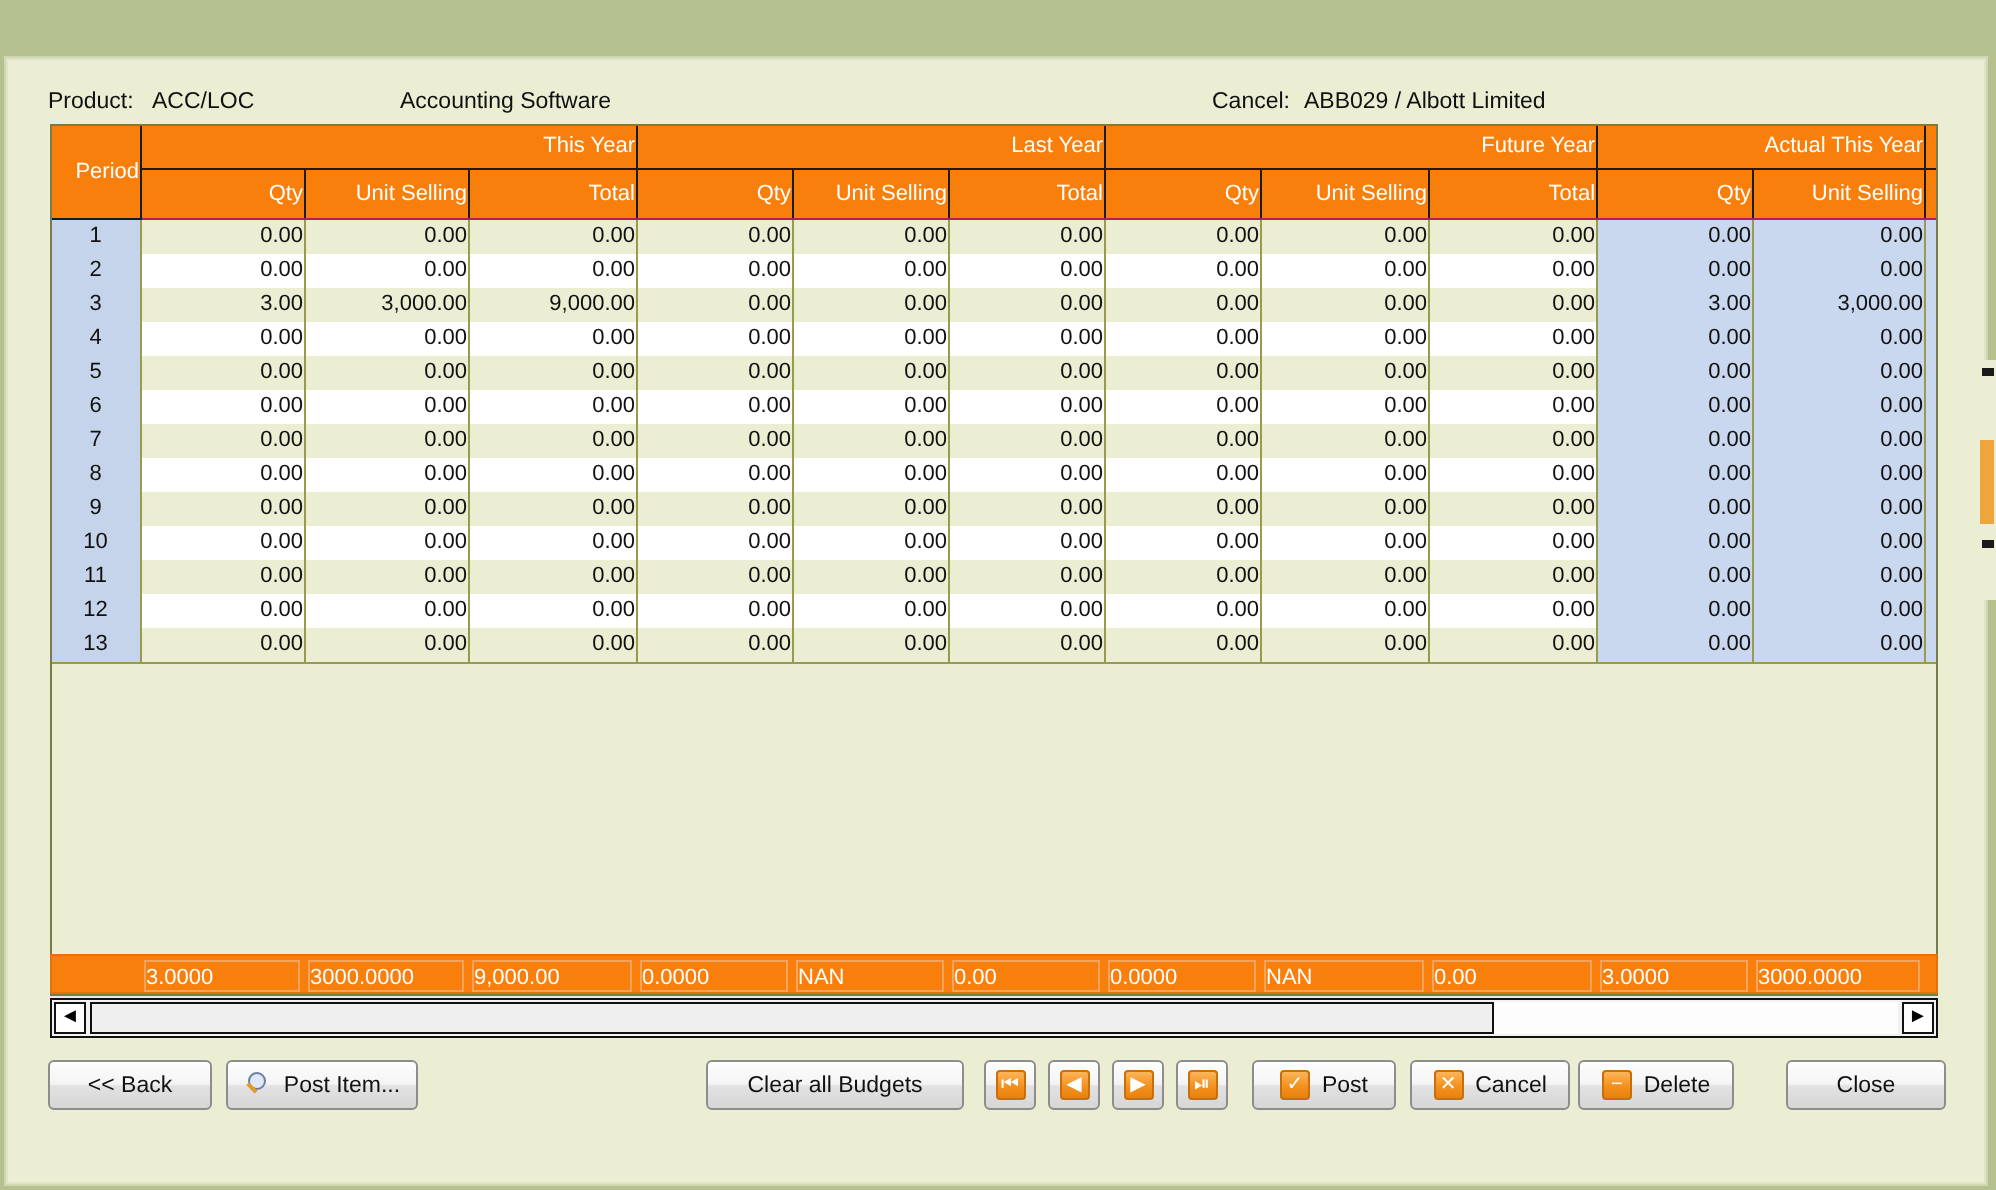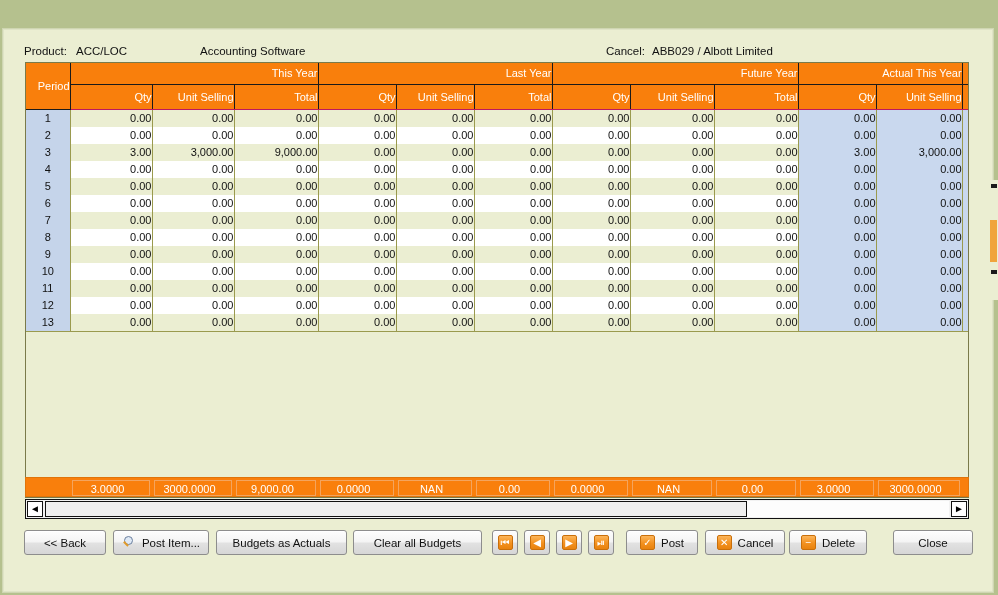--- a/index.html
+++ b/index.html
@@ -98,21 +98,21 @@
 
   
   #totals{
     position:absolute;left:25px;top:477px;width:944px;height:20px;
     background:#f97f0c;border:1px solid #e0740a;box-sizing:border-box;
     overflow:hidden;
   }
   #totals .tcell{
     position:absolute;top:2px;height:16px;line-height:16px;
     border:1px solid #f4a45d;box-sizing:border-box;
-    color:#ffffff;font-size:11px;text-align:center;padding-right:7px;
+    color:#ffffff;font-size:11px;text-align:left;padding-right:7px;
     white-space:nowrap;
   }
 
   
   #hscroll{
     position:absolute;left:25px;top:499px;width:944px;height:20px;
     background:#f2f2f2;border:1px solid #111;box-sizing:border-box;
   }
   #hscroll .arrow{
     position:absolute;top:1px;width:16px;height:16px;
@@ -462,23 +462,20 @@
       <span class="lbl">&lt;&lt; Back</span>
     </div>
 
     <div class="btn" style="left:113px;width:96px">
       <span class="ico">
         <span class="mag"><span class="ring"></span><span class="hdl"></span></span>
       </span>
       <span class="lbl">Post Item...</span>
     </div>
 
-    <div class="btn" style="left:216px;width:131px">
-      <span class="lbl">Budgets as Actuals</span>
-    </div>
 
     <div class="btn" style="left:353px;width:129px">
       <span class="lbl">Clear all Budgets</span>
     </div>
 
     <div class="btn navbtn" style="left:492px">
       <span class="iconsq">⏮</span>
     </div>
     <div class="btn navbtn" style="left:524px">
       <span class="iconsq">◀</span>

